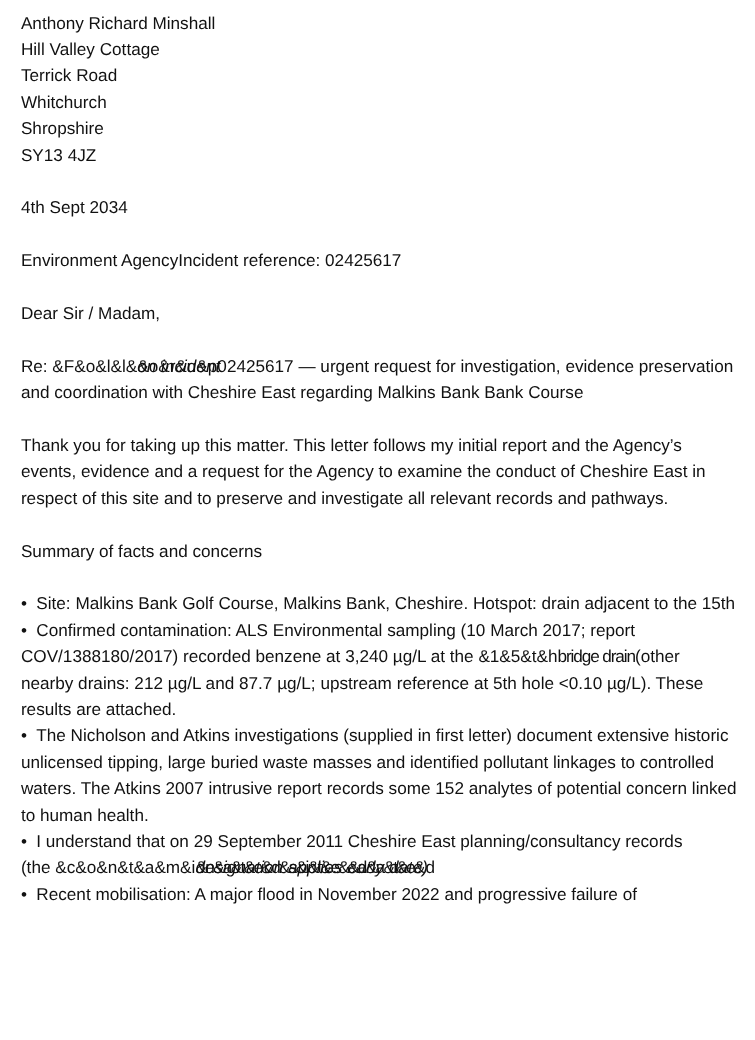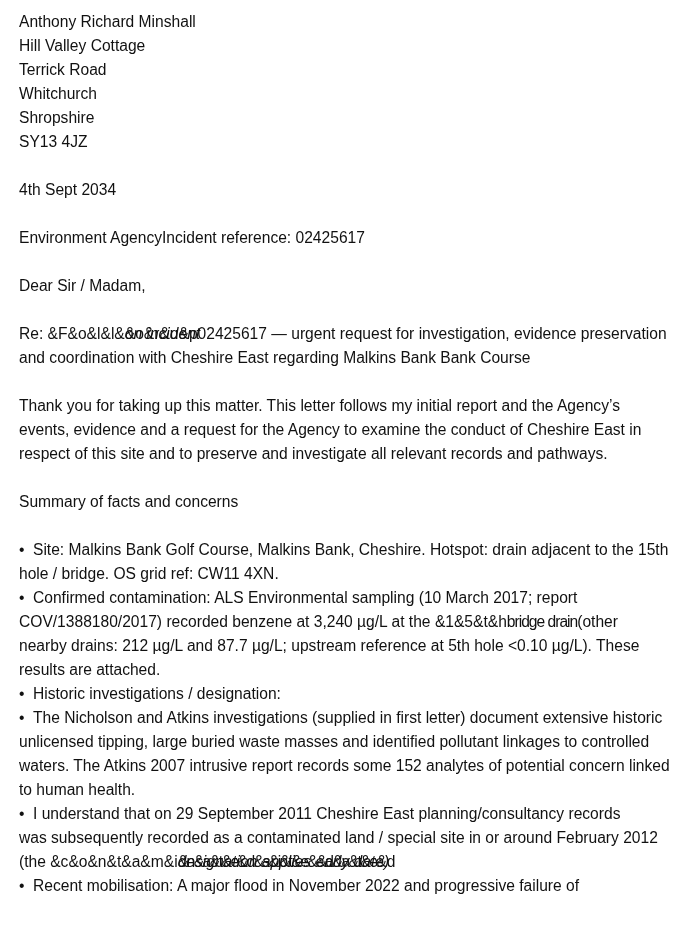--- a/index.html
+++ b/index.html
@@ -45,39 +45,36 @@
     <div class="line">events, evidence and a request for the Agency to examine the conduct of Cheshire East in</div>
     <div class="line">respect of this site and to preserve and investigate all relevant records and pathways.</div>
   </div>
   <div class="blank"></div>
 
   <div class="line">Summary of facts and concerns</div>
   <div class="blank"></div>
 
   <div>
     <div class="line"><span class="bullet">•</span><span>Site: Malkins Bank Golf Course, Malkins Bank, Cheshire. Hotspot: drain adjacent to the 15th</span></div>
-    <div class="line">hole / bridge. OS grid ref: CW11 4XN.</div>
   </div>
 
   <div>
     <div class="line"><span class="bullet">•</span><span>Confirmed contamination: ALS Environmental sampling (10 March 2017; report</span></div>
     <div class="line"><span>COV/1388180/2017) recorded benzene at 3,240 µg/L at the </span><span>&amp;1&amp;5&amp;t&amp;h</span><span class="ov"><span class="a" style="letter-spacing:-1px">bridge drain</span></span><span>(other</span></div>
     <div class="line">nearby drains: 212 µg/L and 87.7 µg/L; upstream reference at 5th hole &lt;0.10 µg/L). These</div>
     <div class="line">results are attached.</div>
   </div>
 
-  <div class="line"><span class="bullet">•</span><span>Historic investigations / designation:</span></div>
 
   <div>
     <div class="line"><span class="bullet">•</span><span>The Nicholson and Atkins investigations (supplied in first letter) document extensive historic</span></div>
     <div class="line">unlicensed tipping, large buried waste masses and identified pollutant linkages to controlled</div>
     <div class="line">waters. The Atkins 2007 intrusive report records some 152 analytes of potential concern linked</div>
     <div class="line">to human health.</div>
   </div>
 
   <div>
     <div class="line"><span class="bullet">•</span><span>I understand that on 29 September 2011 Cheshire East planning/consultancy records</span></div>
-    <div class="line">was subsequently recorded as a contaminated land / special site in or around February 2012</div>
     <div class="line"><span>(the &amp;c&amp;o&amp;n&amp;t&amp;a&amp;m&amp;i</span><span class="ov"><span class="a" style="letter-spacing:-1.5px">&amp;n&amp;a&amp;t&amp;e&amp;d&amp;s&amp;i&amp;t&amp;e&amp;&amp;d&amp;a&amp;t&amp;e</span><span class="b">designation applies early date)</span></span><span>&amp;d</span></div>
   </div>
 
   <div class="line"><span class="bullet">•</span><span>Recent mobilisation: A major flood in November 2022 and progressive failure of</span></div>
 </div>
 
 </body></html>

